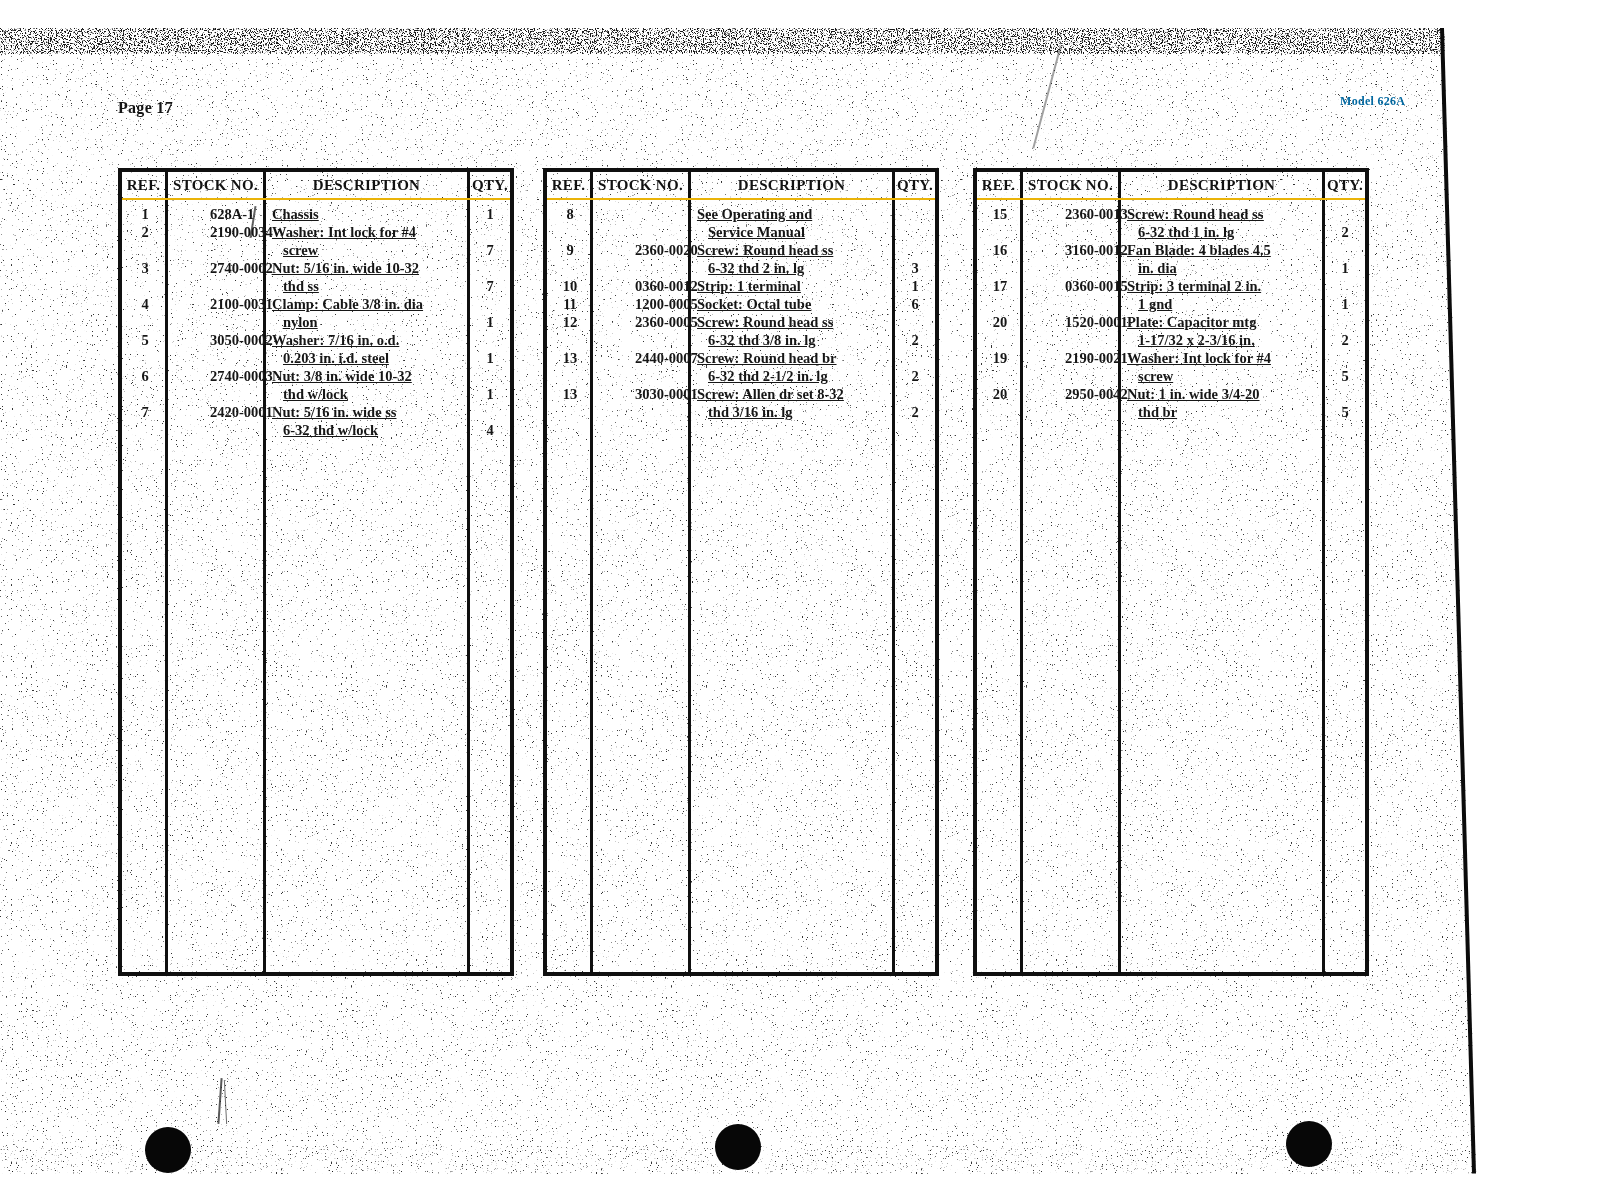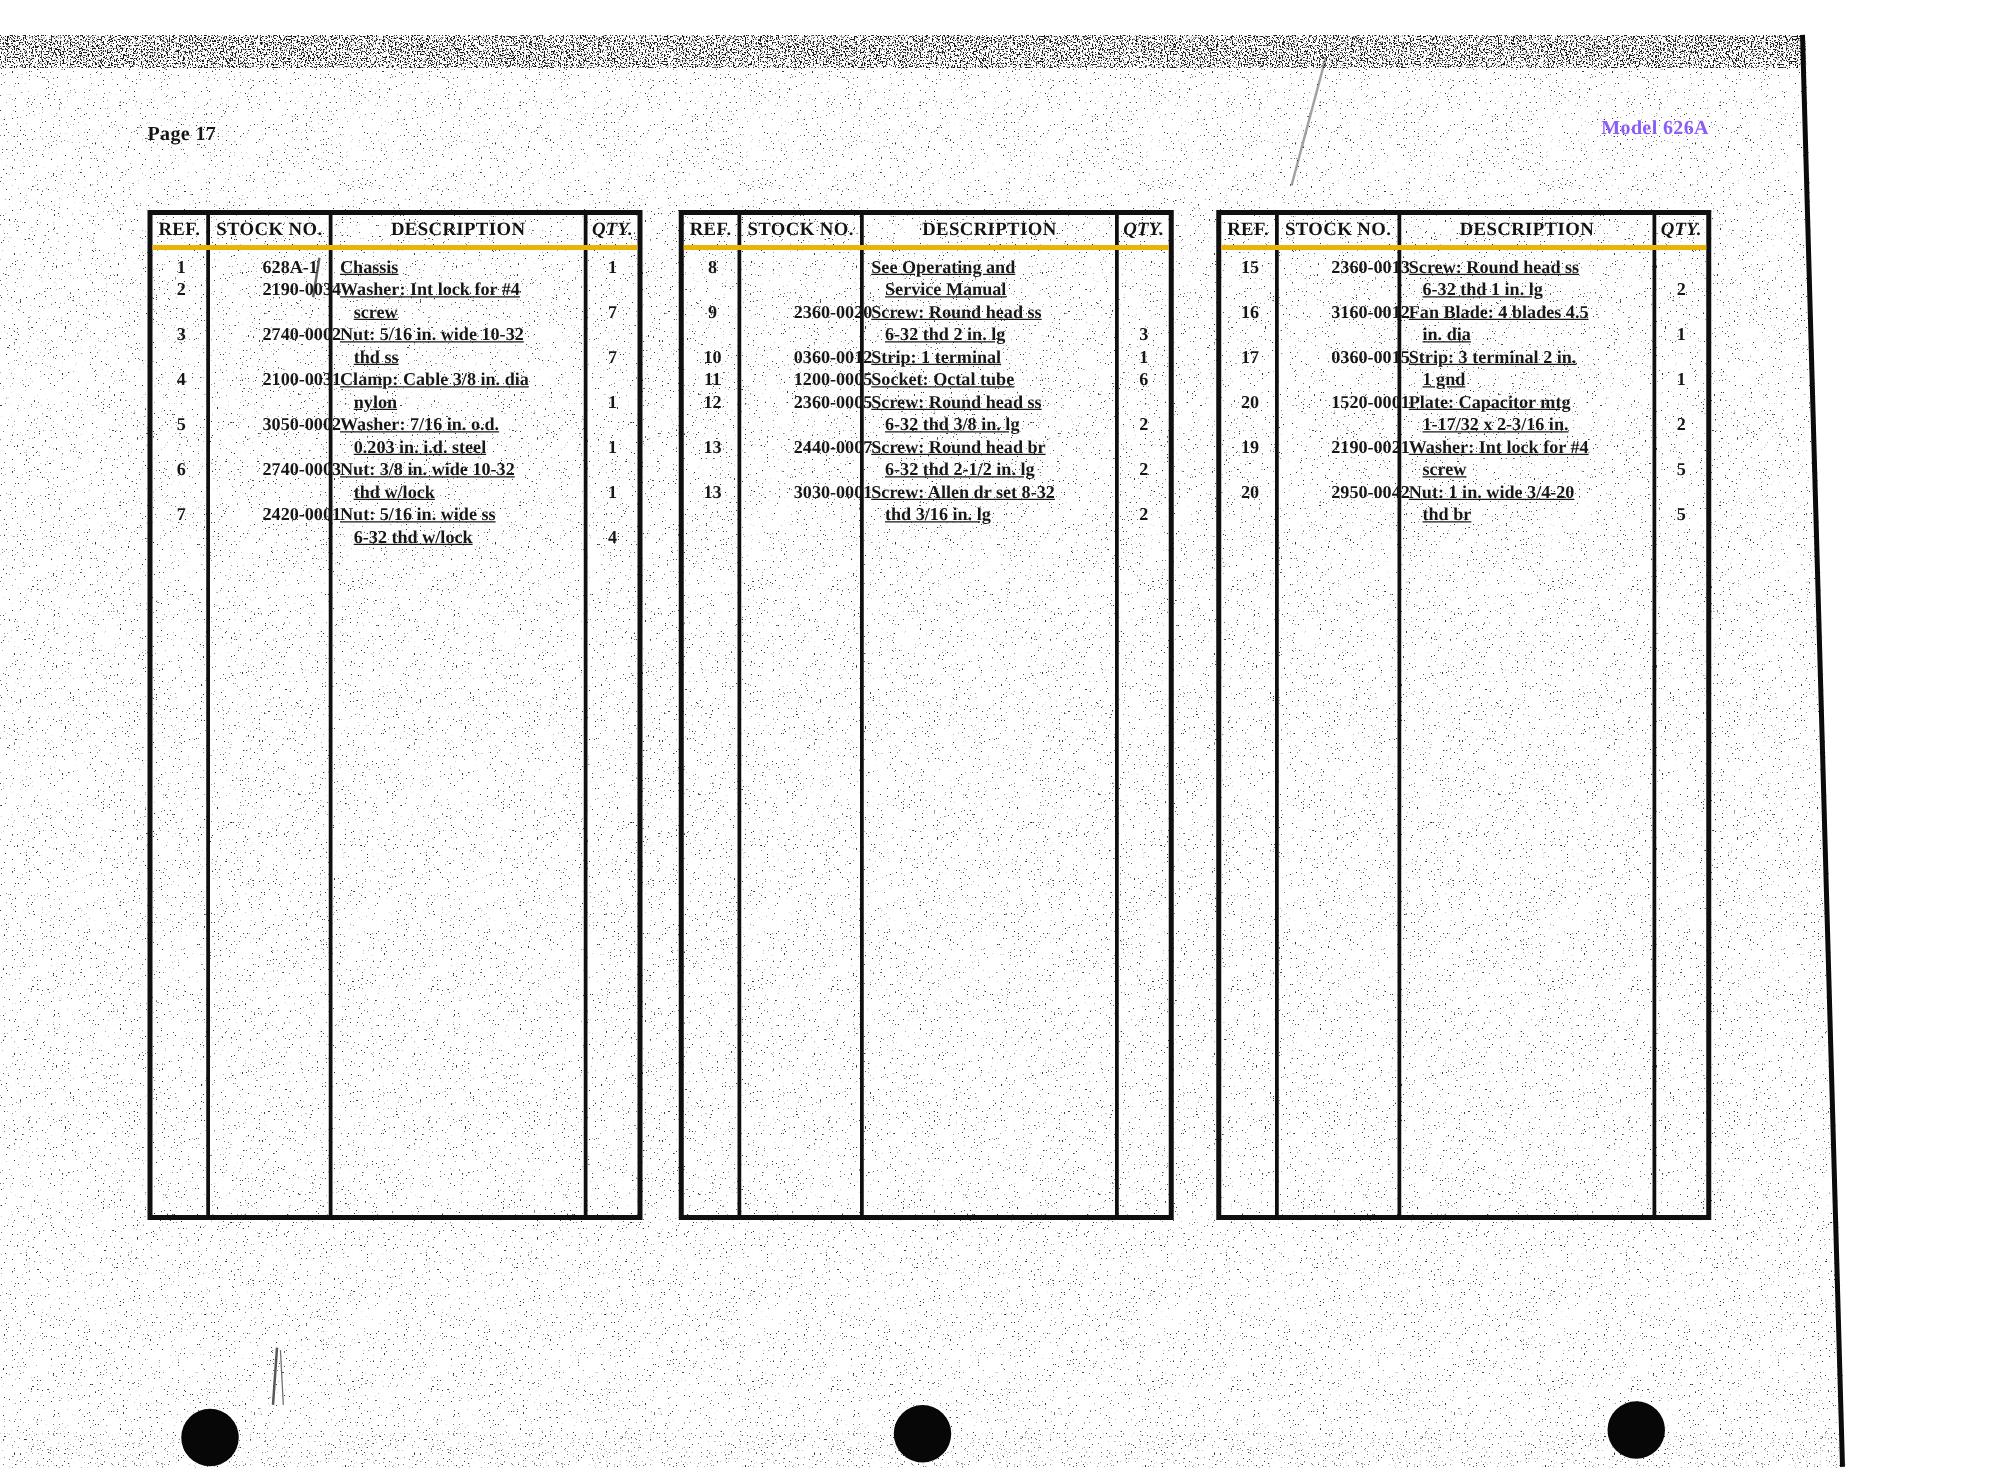--- a/index.html
+++ b/index.html
@@ -23,42 +23,42 @@
     background:#0b0b0b; transform-origin:top left; transform:rotate(-1.6deg);
   }
   .scratch { position:absolute; background:#2e2e2e; }
 
   
   .page-label {
     position:absolute; left:118px; top:99px;
     font-weight:700; font-size:16px; color:#141414; letter-spacing:.3px;
   }
   .model-label {
-    position:absolute; left:1281px; top:94px;
-    font-weight:700; font-size:16px; color:#8b5cf6; letter-spacing:.3px;
+    position:absolute; left:1340px; top:94px;
+    font-weight:700; font-size:12px; color:#0369a1; letter-spacing:.3px;
   }
 
   
   .parts-table {
     position:absolute; top:168px; width:396px; height:808px;
     border:4px solid #0f0f0f;
     display:flex; flex-direction:column;
   }
   .thead {
     flex:0 0 auto; height:28px;
     display:grid; grid-template-columns:46px 98px 204px 1fr;
-    border-bottom:4px solid #eab308;
+    border-bottom:2px solid #eab308;
   }
   .th {
     display:flex; align-items:center; justify-content:center;
     font-weight:700; font-size:15px; color:#121212; letter-spacing:.3px;
     border-right:3px solid #0f0f0f;
     white-space:nowrap; overflow:hidden;
   }
-  .th:last-child { border-right:none;font-style:italic; }
+  .th:last-child { border-right:none; }
   .tbody {
     flex:1 1 auto; position:relative; padding-top:5px;
     background-image:
       linear-gradient(#0f0f0f,#0f0f0f),
       linear-gradient(#0f0f0f,#0f0f0f),
       linear-gradient(#0f0f0f,#0f0f0f);
     background-size:3px 100%,3px 100%,3px 100%;
     background-position:43px 0,141px 0,345px 0;
     background-repeat:no-repeat;
   }

